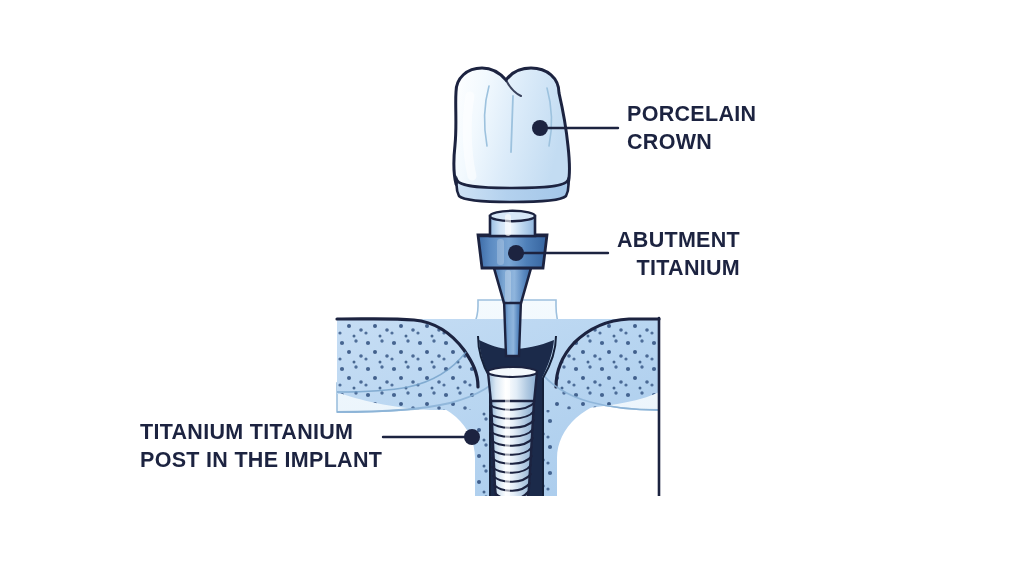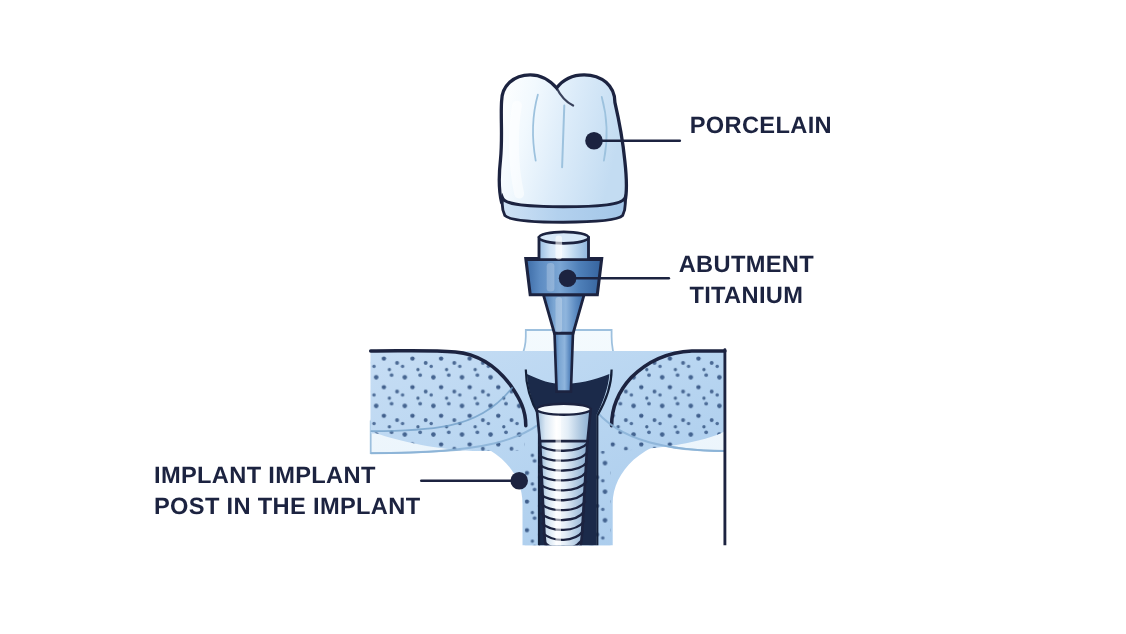--- a/index.html
+++ b/index.html
@@ -27,21 +27,21 @@
     color: #1c2340;
     font-family: "Liberation Sans", sans-serif;
     font-weight: bold;
     font-size: 21.5px;
     letter-spacing: 0.3px;
     line-height: 28px;
     white-space: nowrap;
     user-select: none;
   }
   #label-crown  { left: 627px; top: 100px; text-align: left; }
-  #label-abut   { left: 617px; top: 226px; text-align: center; }
+  #label-abut   { left: 617px; top: 226px; text-align: right; }
   #label-post   { left: 140px; top: 418px; text-align: left; }
   .lbl-line { display: block; }
 </style>
 </head>
 <body>
 
 <div id="stage">
 
   <svg id="diagram" viewBox="0 0 1024 576">
     <defs>
@@ -333,25 +333,26 @@
       <line x1="516" y1="253" x2="608" y2="253" stroke="#1c2340" stroke-width="2.4" stroke-linecap="round"></line>
       <circle cx="516" cy="253" r="8" fill="#1c2340"></circle>
 
       <line x1="472" y1="437" x2="383" y2="437" stroke="#1c2340" stroke-width="2.4" stroke-linecap="round"></line>
       <circle cx="472" cy="437" r="8" fill="#1c2340"></circle>
     </g>
   </svg>
 
   <div class="label-block" id="label-crown">
     <span class="lbl-line">PORCELAIN</span>
+    <span class="lbl-line">CROWN</span>
   </div>
 
   <div class="label-block" id="label-abut">
     <span class="lbl-line">ABUTMENT</span>
     <span class="lbl-line">TITANIUM</span>
   </div>
 
   <div class="label-block" id="label-post">
-    <span class="lbl-line">IMPLANT IMPLANT</span>
+    <span class="lbl-line">TITANIUM TITANIUM</span>
     <span class="lbl-line">POST IN THE IMPLANT</span>
   </div>
 
 </div>
 
 </body></html>

